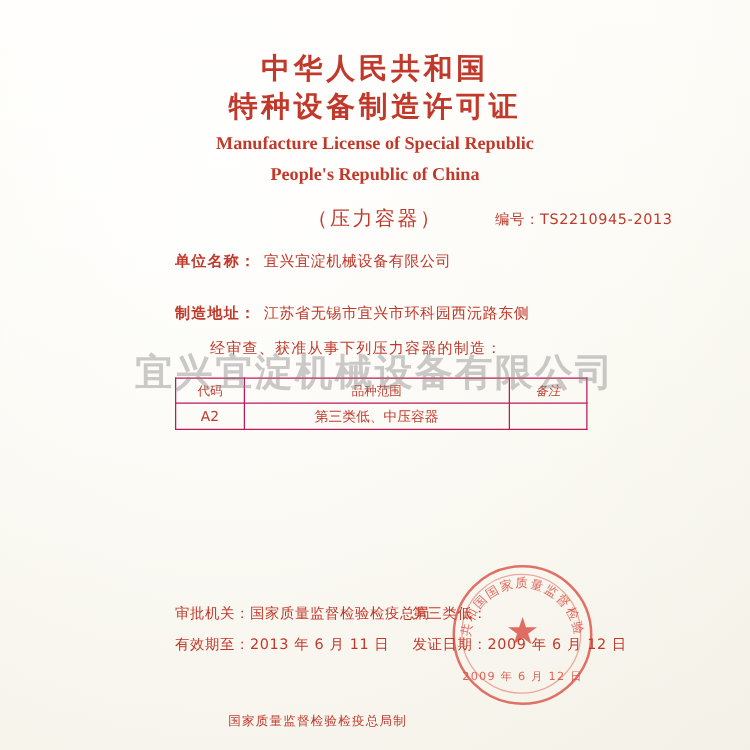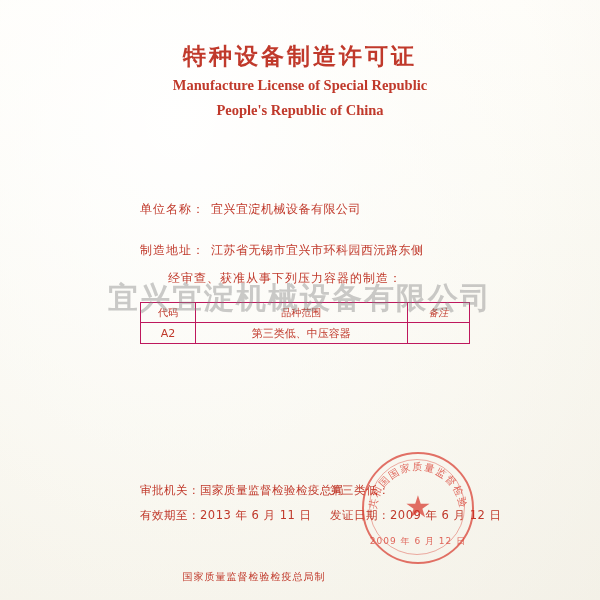--- a/index.html
+++ b/index.html
@@ -103,20 +103,21 @@
   .field-row {
     position: absolute;
     left: 140px;
     font-size: 12px;
     color: #c0392b;
     font-family: "DejaVu Sans", sans-serif;
     white-space: nowrap;
   }
   .field-label {
     letter-spacing: 1px;
+    font-weight: bold;
   }
   .field-value {
     margin-left: 6px;
     letter-spacing: 0.5px;
   }
   #row-company { top: 201px; }
   #row-address { top: 242px; }
 
   .statement {
     position: absolute;
@@ -259,25 +260,30 @@
 </style>
 </head>
 <body>
 
 <div id="certificate">
   <div id="paper-texture"></div>
 
   <div class="cert-inner">
 
     <div class="title-block">
+      <div class="title-cn-1">中华人民共和国</div>
       <div class="title-cn-2">特种设备制造许可证</div>
       <div class="title-en-1">Manufacture License of Special Republic</div>
       <div class="title-en-2">People's Republic of China</div>
-    </div>
-
+      <div class="title-sub">（压力容器）</div>
+    </div>
+
+    <div class="number-line">
+      <span>编号：</span><span>TS2210945-2013</span>
+    </div>
 
     <div class="field-row" id="row-company">
       <span class="field-label">单位名称：</span><span class="field-value">宜兴宜淀机械设备有限公司</span>
     </div>
 
     <div class="field-row" id="row-address">
       <span class="field-label">制造地址：</span><span class="field-value">江苏省无锡市宜兴市环科园西沅路东侧</span>
     </div>
 
     <div class="statement">经审查、获准从事下列压力容器的制造：</div>

